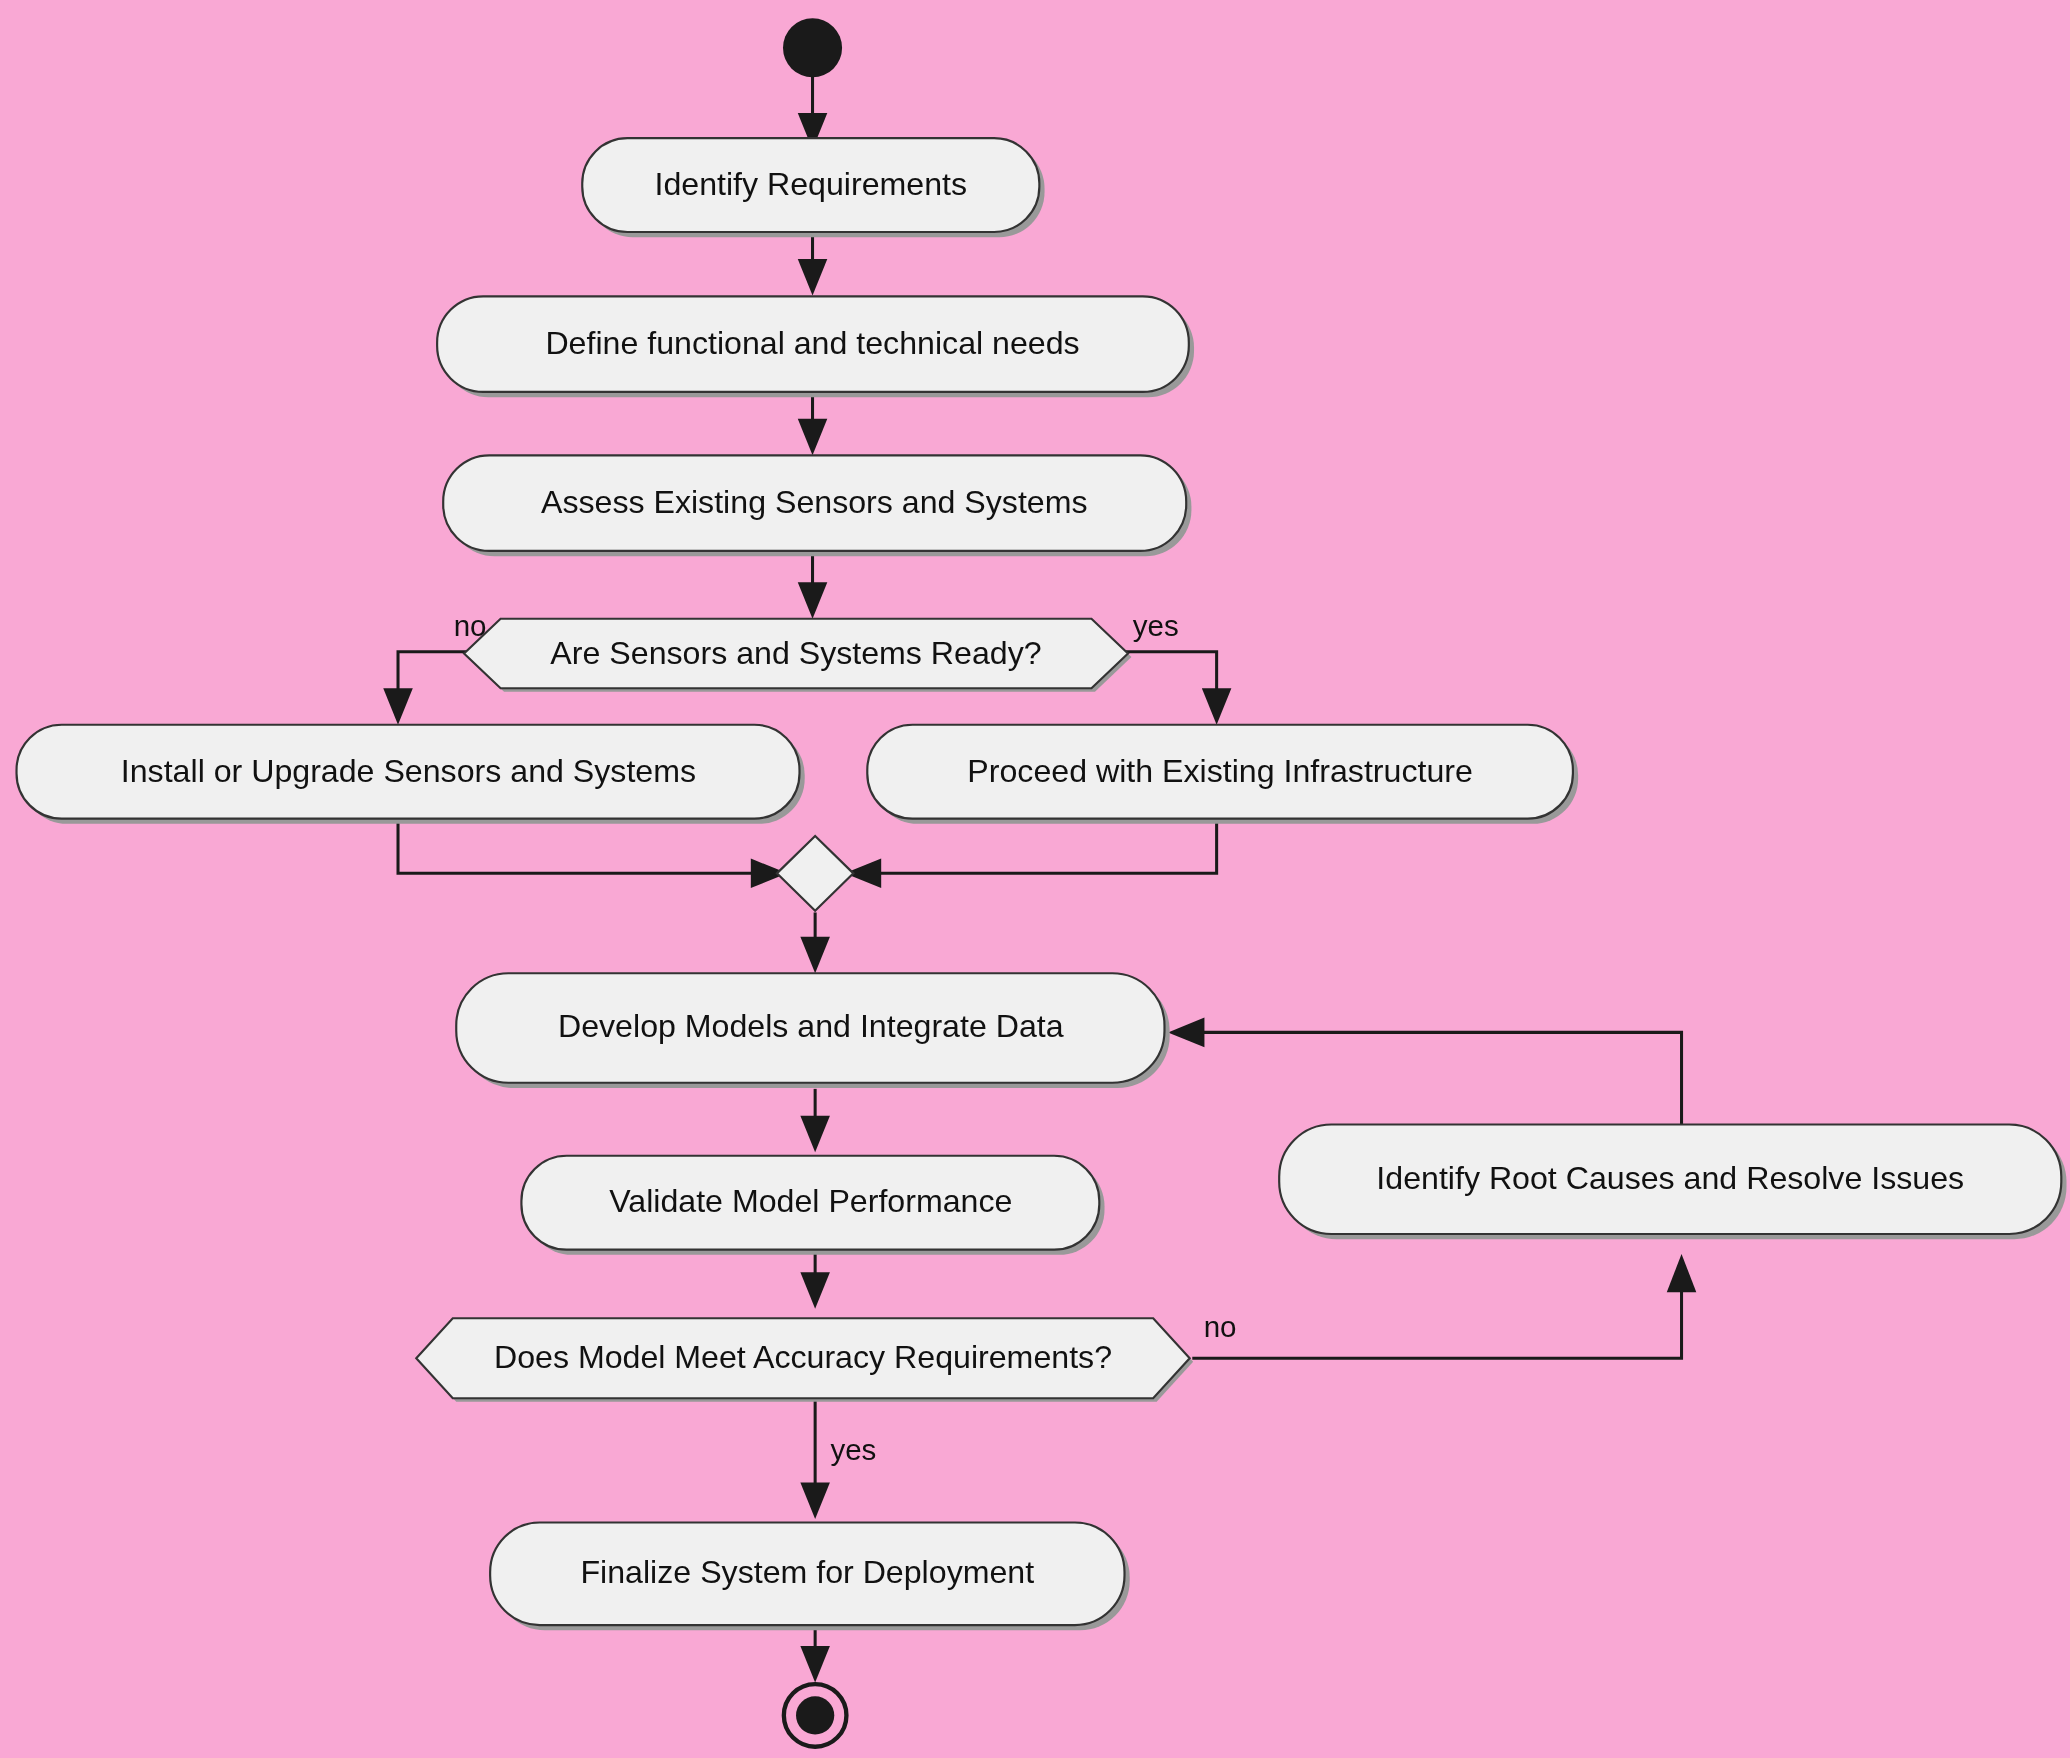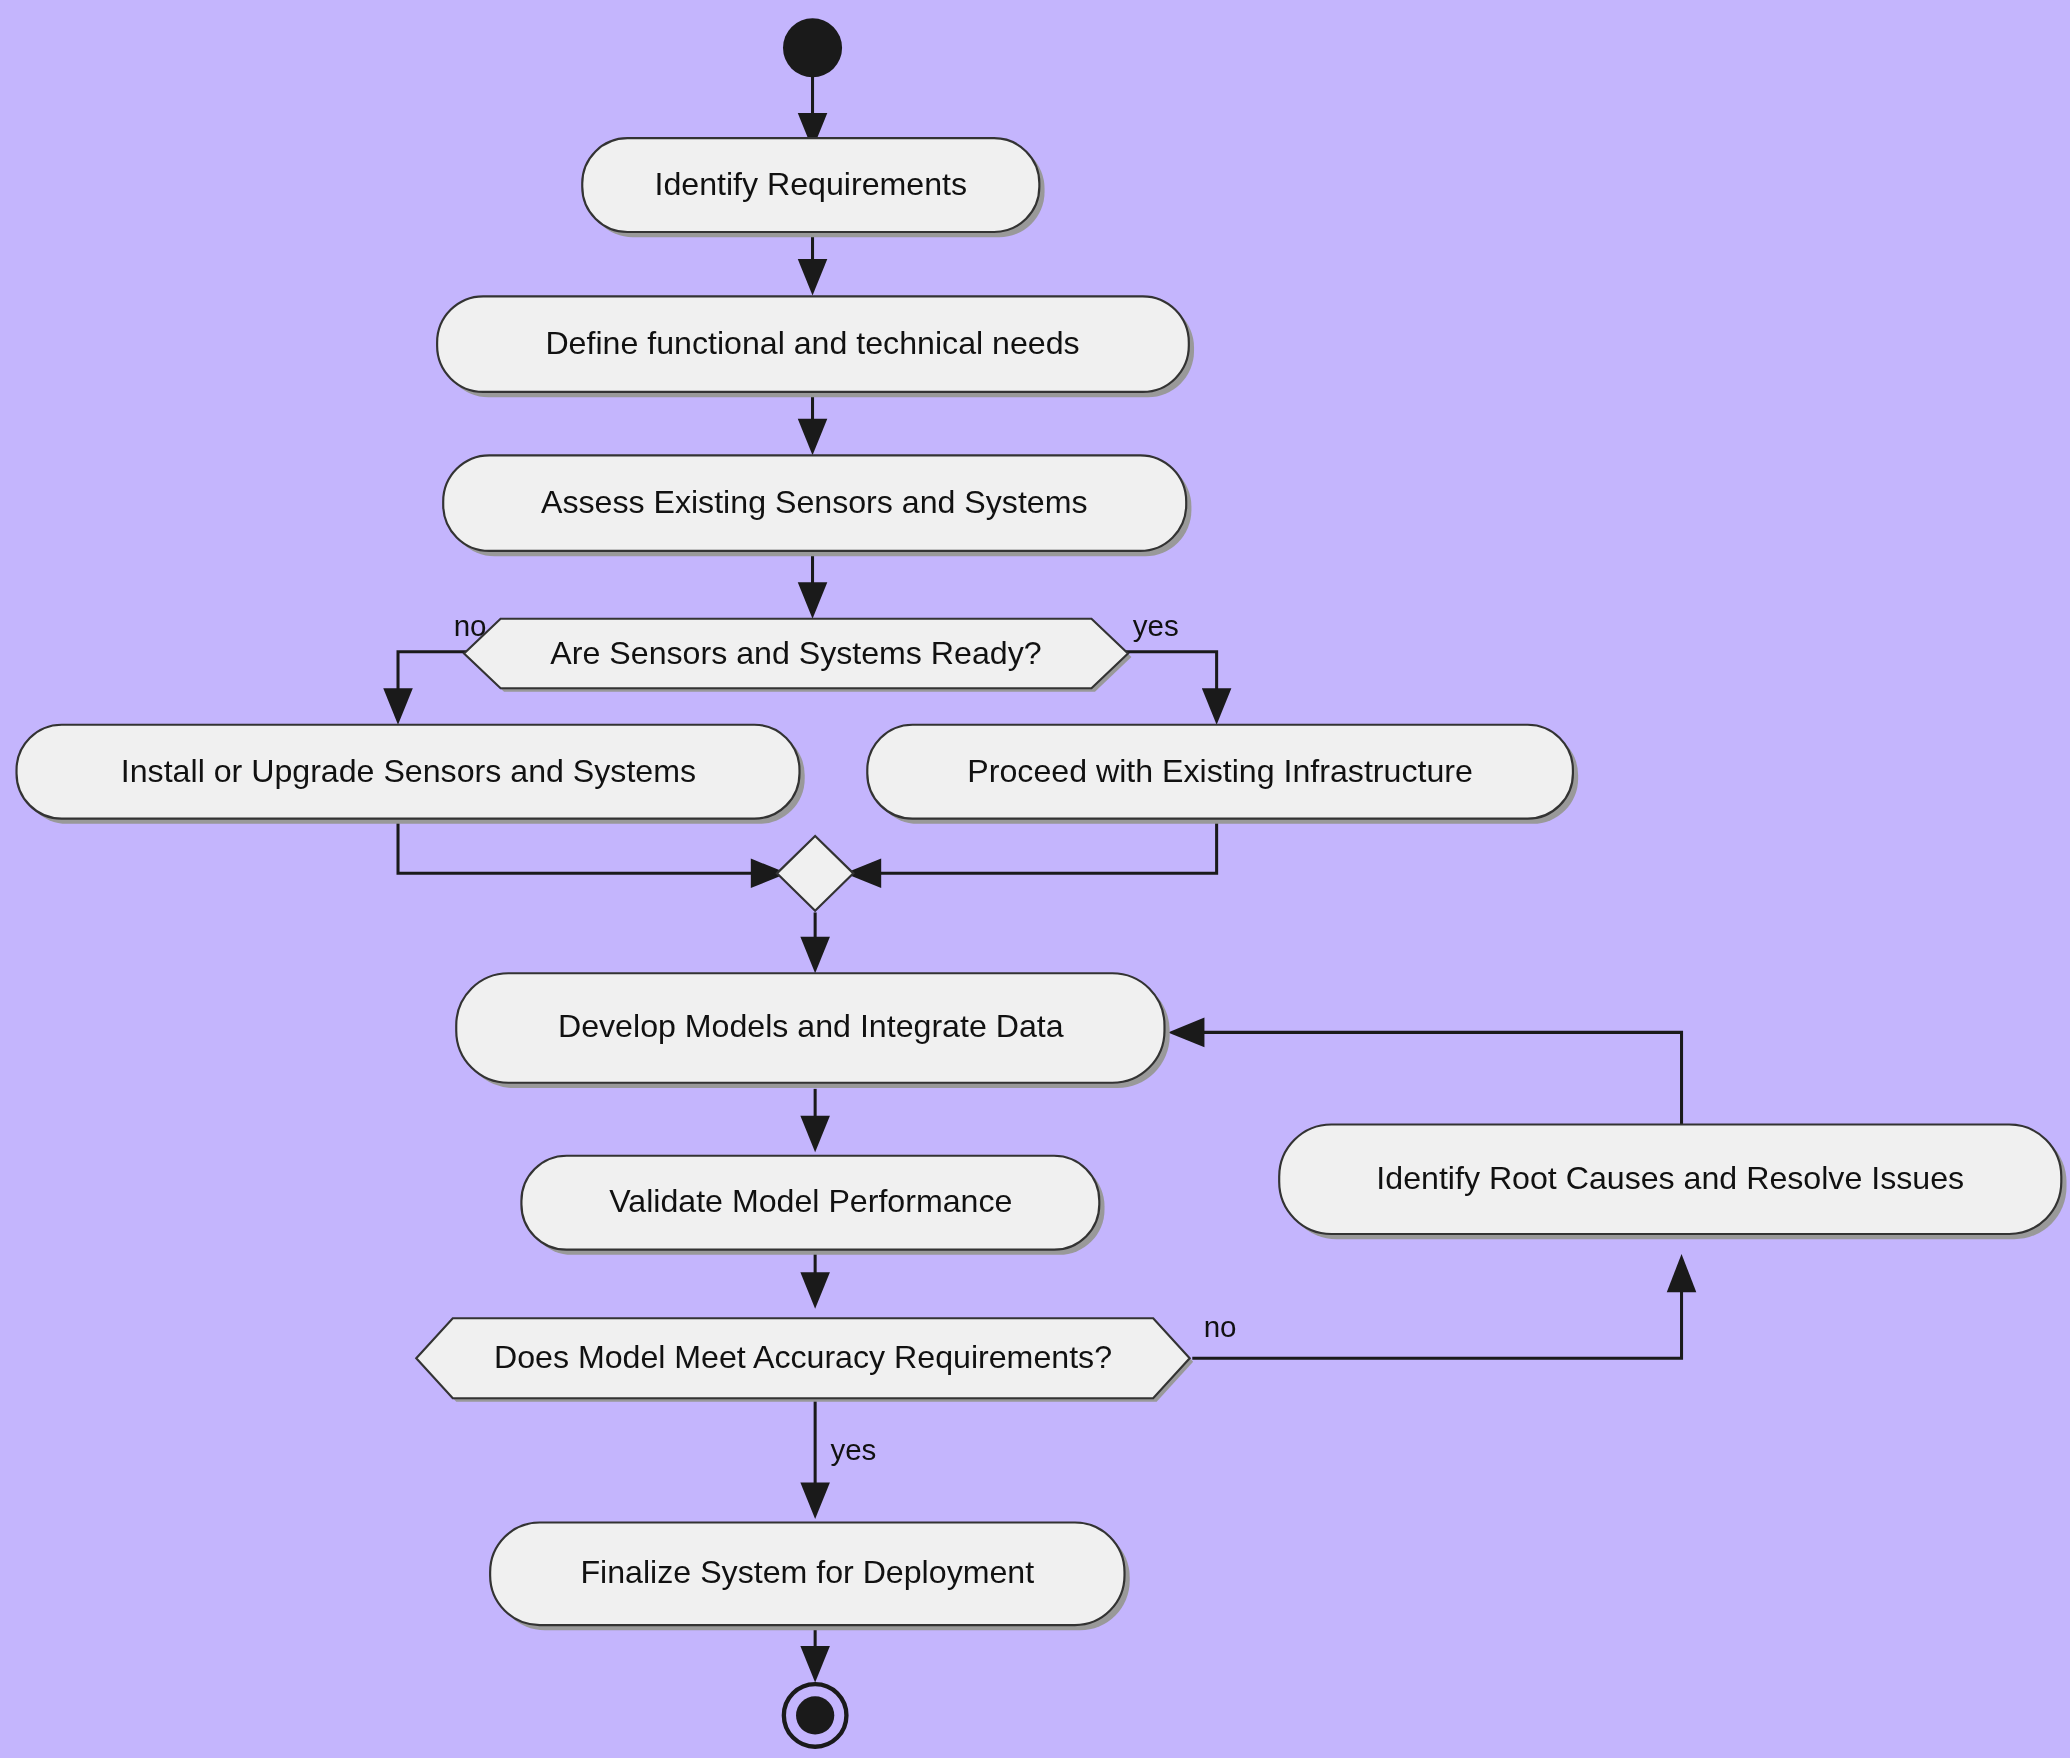--- a/index.html
+++ b/index.html
@@ -10,21 +10,21 @@
   body {
     width: 2070px;
     height: 1758px;
     font-family: "Liberation Sans", sans-serif;
     overflow: hidden;
   }
   #diagram-root {
     position: relative;
     width: 2070px;
     height: 1758px;
-    background: #c4b5fd;
+    background: #f9a8d4;
   }
   svg#activity-diagram {
     display: block;
     width: 2070px;
     height: 1758px;
   }
   .node-shape {
     fill: #f0f0f0;
     stroke: #333333;
     stroke-width: 2.5;

